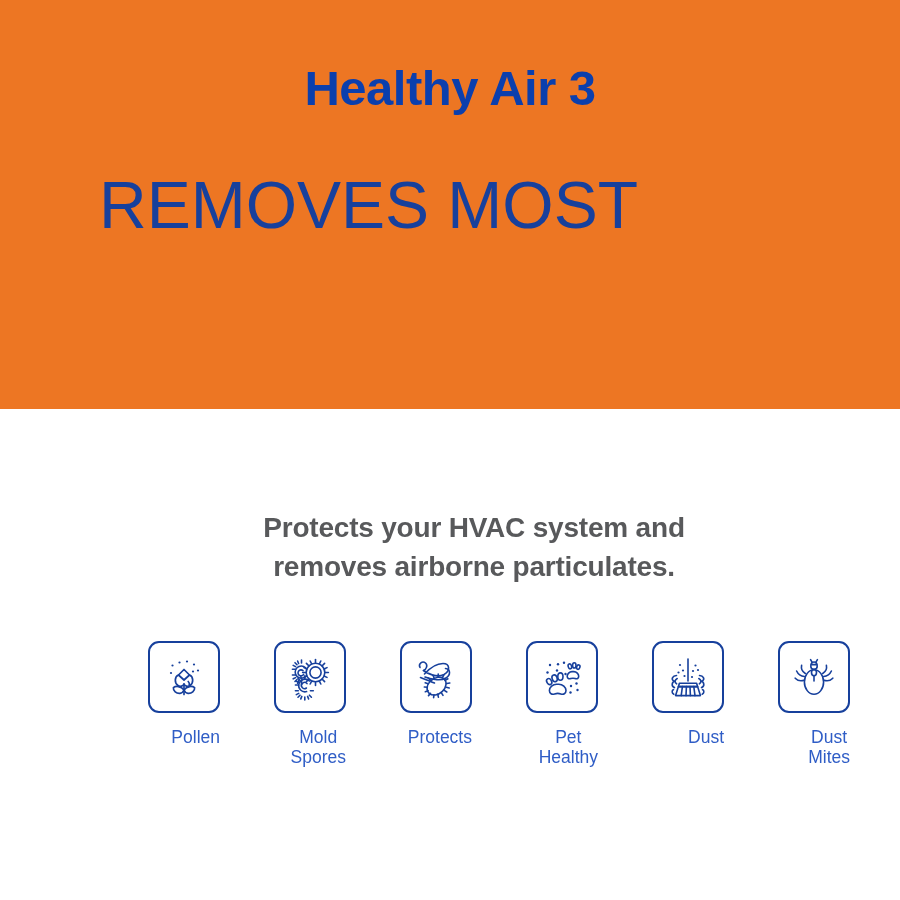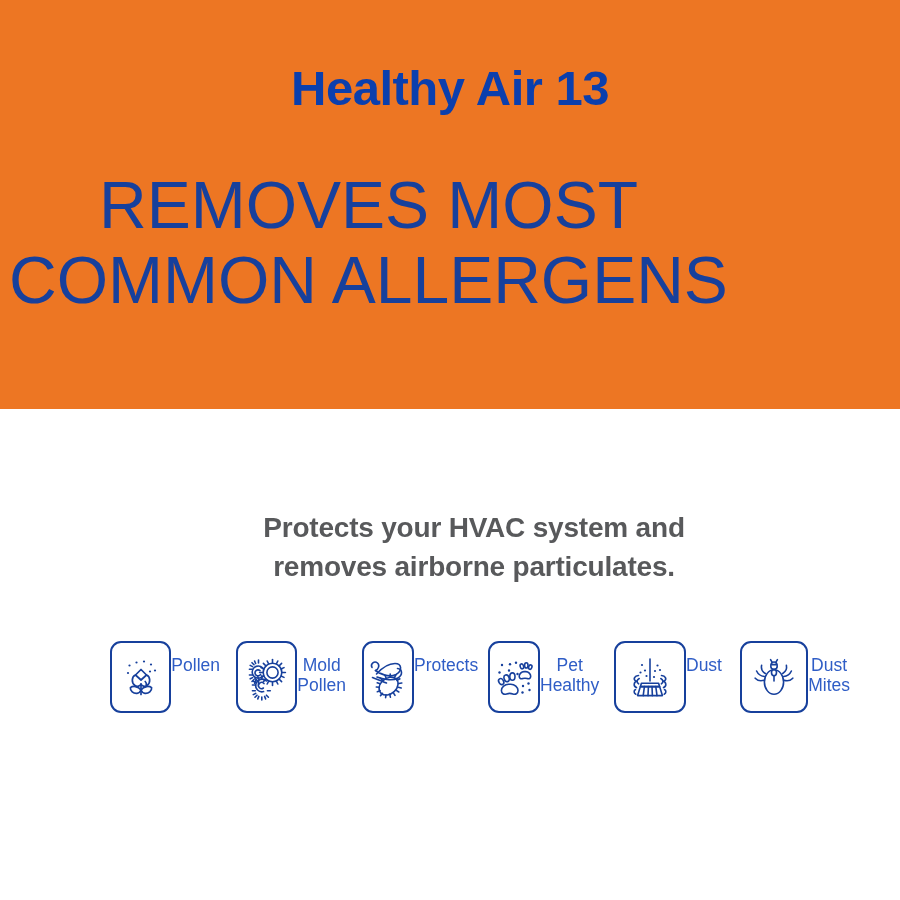--- a/index.html
+++ b/index.html
@@ -90,22 +90,22 @@
     top: 232px;
     left: 86px;
     width: 740px;
     display: flex;
     justify-content: space-between;
     align-items: flex-start;
   }
   .allergen-item {
     width: 110px;
     display: flex;
-    flex-direction: row;
-    align-items: flex-start;
+    flex-direction: column;
+    align-items: flex-end;
   }
   .icon-box {
     width: 72px;
     height: 72px;
     border: 2.5px solid #17409C;
     border-radius: 11px;
     box-sizing: border-box;
     display: flex;
     align-items: center;
     justify-content: center;
@@ -123,25 +123,24 @@
     line-height: 1.17;
     white-space: pre-line;
   }
 </style>
 </head>
 <body>
 
 <div class="page">
 
   <div class="hero">
-    <div class="brand-title">Healthy Air 13</div>
+    <div class="brand-title">Healthy Air 3</div>
 
     <div class="hero-headline">
       <span class="hl-line">REMOVES MOST</span>
-      <span class="hl-line">COMMON ALLERGENS</span>
     </div>
   </div>
 
   <div class="lower">
 
     <div class="subtitle">
       <span class="sub-line">Protects your HVAC system and</span>
       <span class="sub-line">removes airborne particulates.</span>
     </div>
 
@@ -230,21 +229,21 @@
                 <path d="M15.8 26.2 L14.8 23.7"></path>
                   <path d="M12.7 29.4 L10.3 28.2"></path>
                 <path d="M12.7 40.4 L10.3 41.6"></path>
                   <path d="M15.8 43.4 L14.8 45.9"></path>
                 <path d="M21.6 43.4 L22.6 45.9"></path>
               </g>
             </svg>
           </span>
         </div>
         <div class="allergen-label">Mold
-Pollen</div>
+Spores</div>
       </div>
 
       <div class="allergen-item">
         <div class="icon-box">
           <span>
             <svg width="48" height="48" viewBox="0 0 48 48" fill="none" stroke="#17409C" stroke-width="1.6" stroke-linecap="round" stroke-linejoin="round">
 
               <path d="M8 14.5 C6 10.5 10.5 7.5 13.5 10 C16 12 14.5 16.5 11.5 17.5"></path>
               <path d="M11.5 17.5 C16 21 25 25 32 21.5 C38.5 18 38 10.5 31 10.5 C24.5 10.5 17 16 12.5 21"></path>
               <path d="M13 24 C18 26 28 28.5 34 25 C39 22 38.5 16 33.5 15.5"></path>

